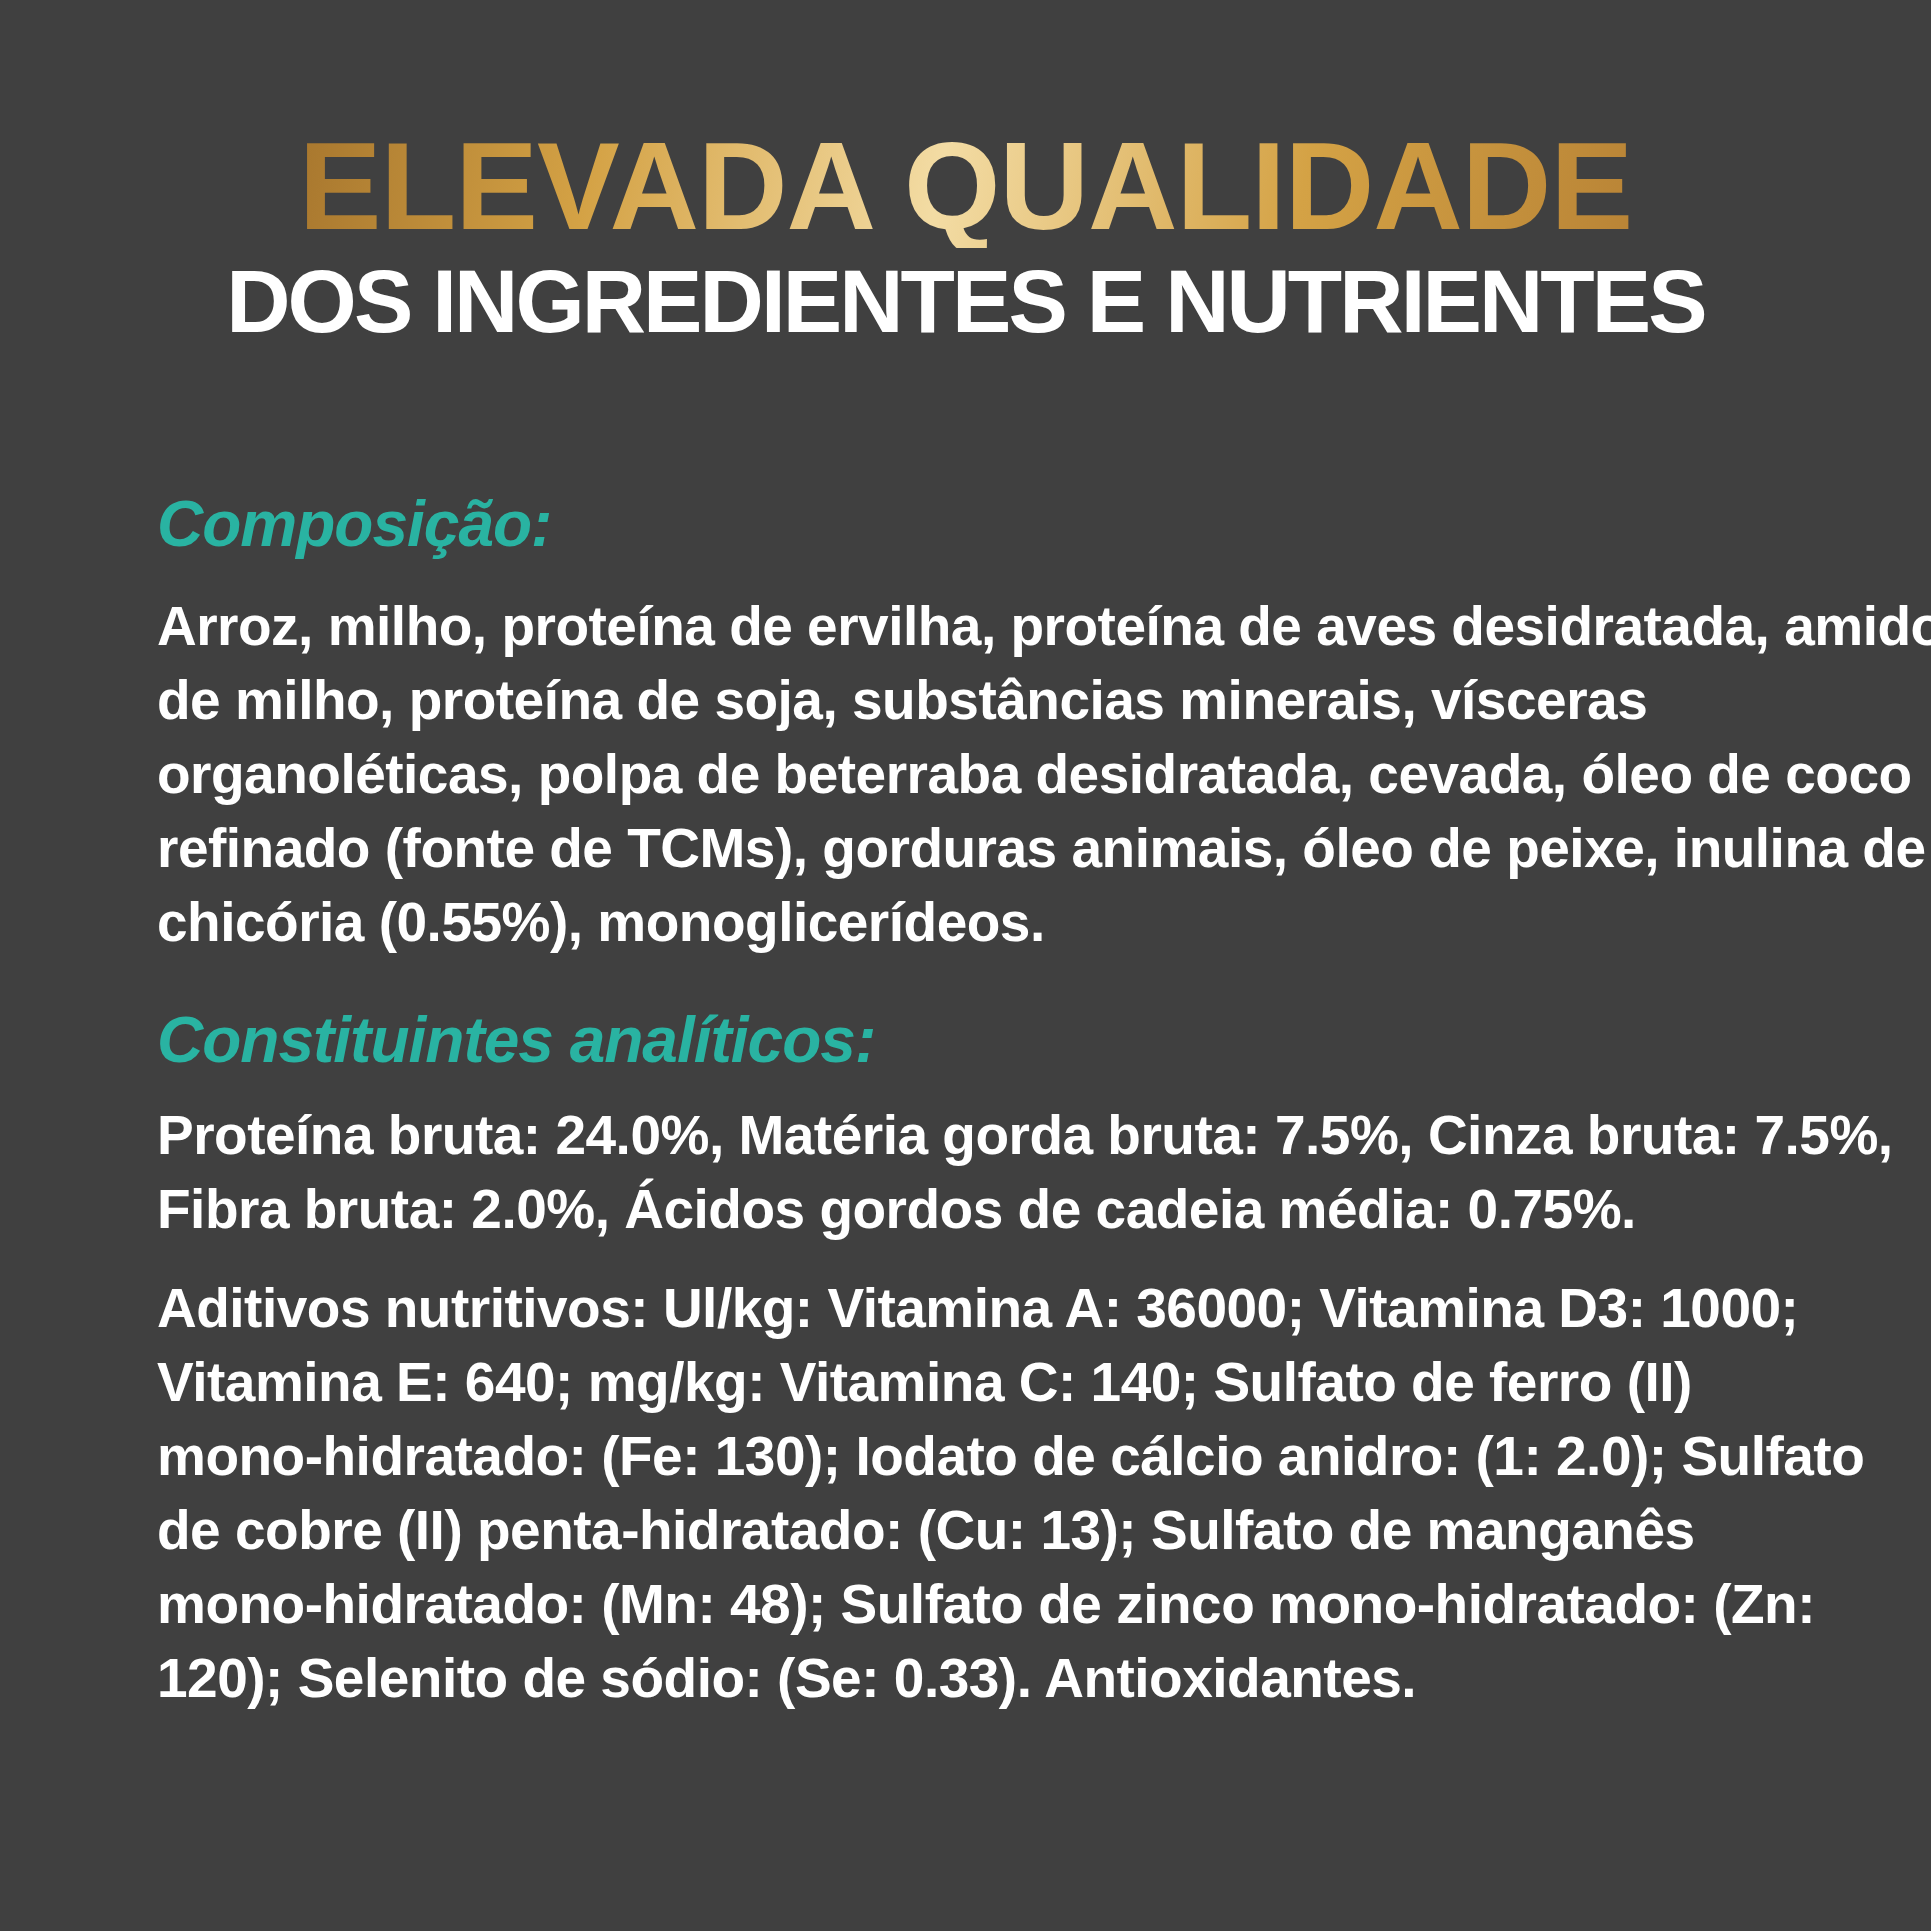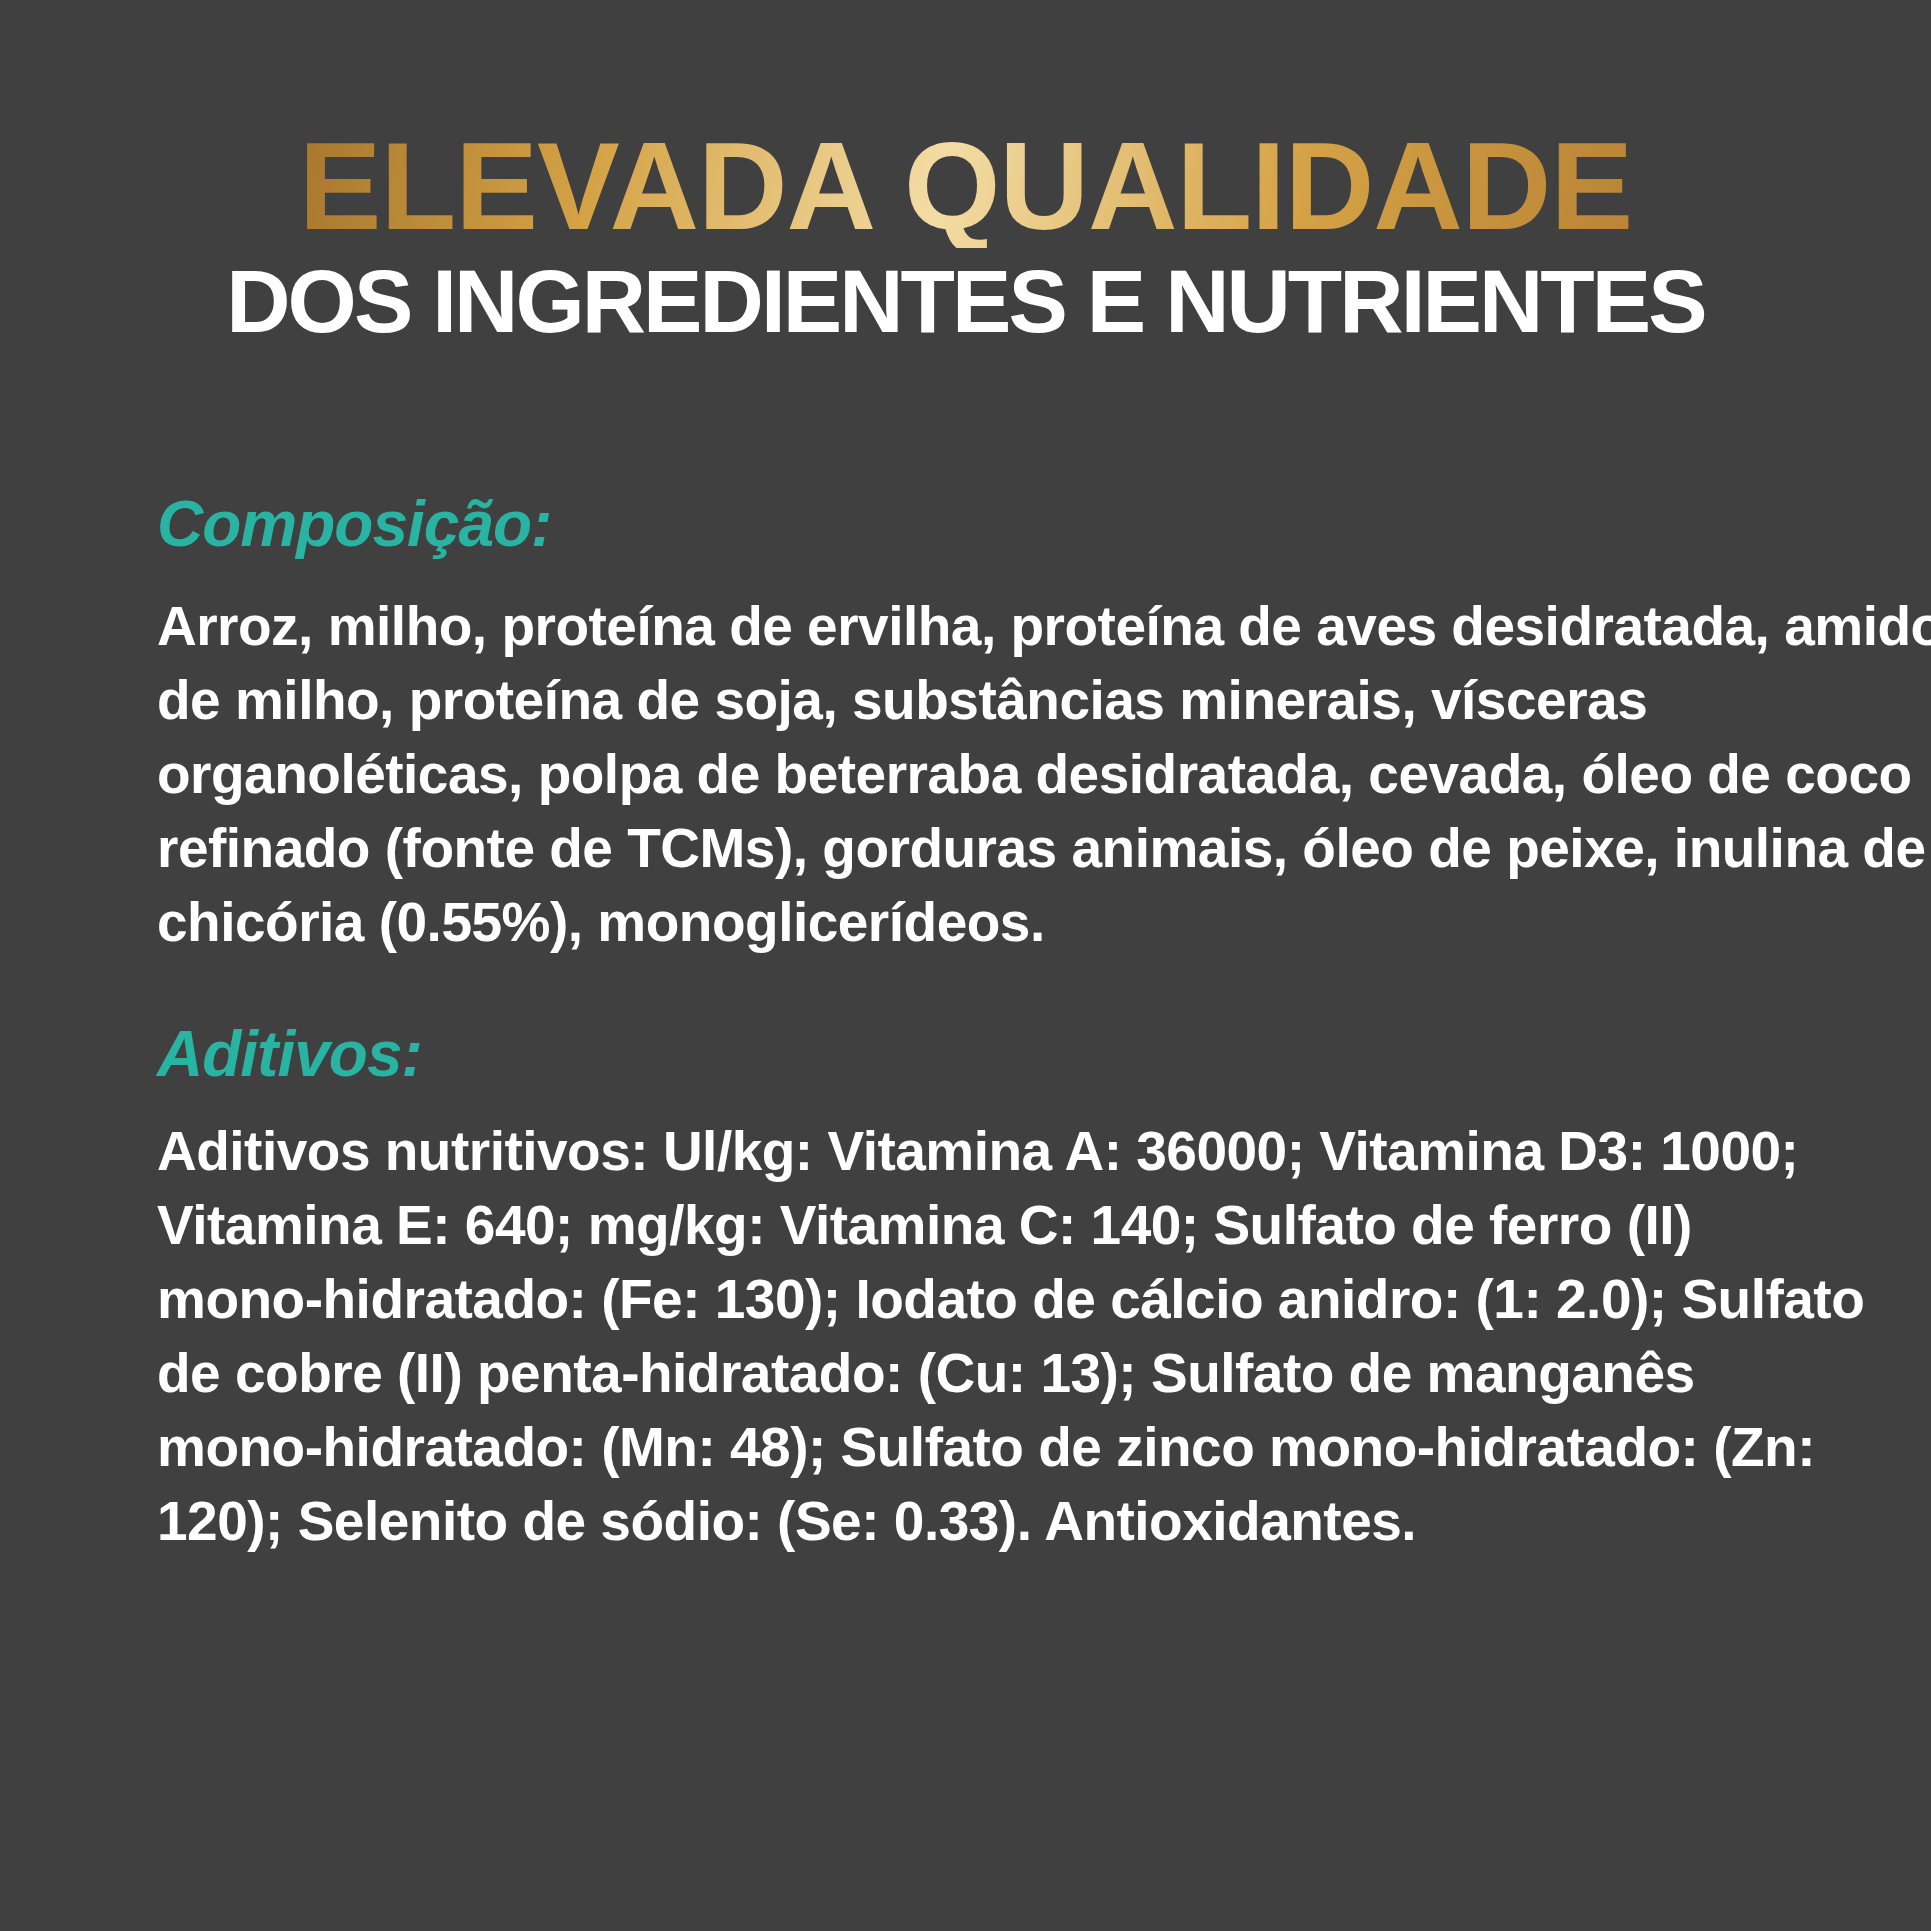--- a/index.html
+++ b/index.html
@@ -89,23 +89,27 @@
 
     <div class="section" id="sec-composicao">
       <div class="section-heading teal" style="color: rgb(41, 179, 162);">Composição:</div>
       <div class="section-body">Arroz, milho, proteína de ervilha, proteína de aves desidratada, amido
 de milho, proteína de soja, substâncias minerais, vísceras
 organoléticas, polpa de beterraba desidratada, cevada, óleo de coco
 refinado (fonte de TCMs), gorduras animais, óleo de peixe, inulina de
 chicória (0.55%), monoglicerídeos.</div>
     </div>
 
+    <div class="section" id="sec-constituintes">
+      <div class="section-heading teal" style="color: rgb(41, 179, 162);">Constituintes analíticos:</div>
+      <div class="section-body">Proteína bruta: 24.0%, Matéria gorda bruta: 7.5%, Cinza bruta: 7.5%,
+Fibra bruta: 2.0%, Ácidos gordos de cadeia média: 0.75%.</div>
+    </div>
 
     <div class="section" id="sec-aditivos">
-      <div class="section-heading teal" style="color: rgb(41, 179, 162);">Aditivos:</div>
       <div class="section-body">Aditivos nutritivos: Ul/kg: Vitamina A: 36000; Vitamina D3: 1000;
 Vitamina E: 640; mg/kg: Vitamina C: 140; Sulfato de ferro (II)
 mono-hidratado: (Fe: 130); Iodato de cálcio anidro: (1: 2.0); Sulfato
 de cobre (II) penta-hidratado: (Cu: 13); Sulfato de manganês
 mono-hidratado: (Mn: 48); Sulfato de zinco mono-hidratado: (Zn:
 120); Selenito de sódio: (Se: 0.33). Antioxidantes.</div>
     </div>
 
   </div>
 </div>

